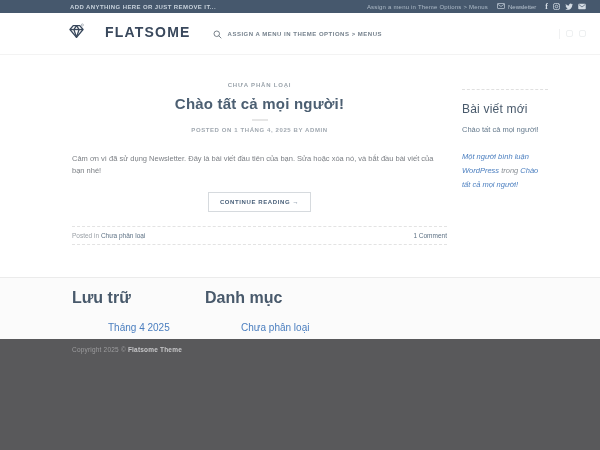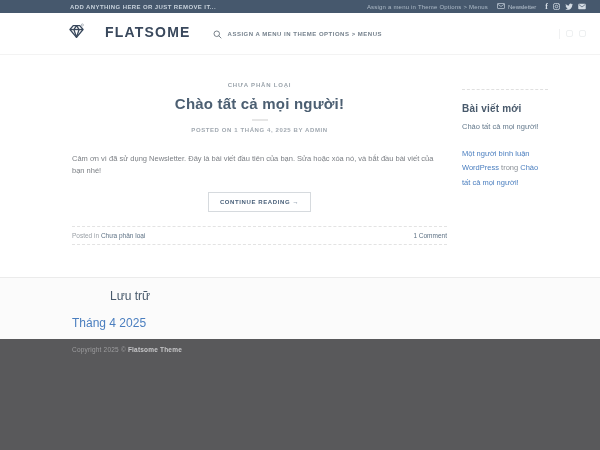--- a/index.html
+++ b/index.html
@@ -163,42 +163,42 @@
     color: #5c6f80;
     font-size: 7px; font-weight: bold; letter-spacing: 0.6px;
     width: 26px; line-height: 1.9; text-align: left;
     padding: 2px 0 0 0;
     font-family: "Liberation Sans", sans-serif;
     text-transform: uppercase;
   }
   .sidebar-divider { border-top: 1px dashed #e0e0e0; margin: 16px 0 12px 0; }
   .widget-title {
     color: #48596b;
-    font-size: 10px;
-    font-weight: bold;
+    font-size: 12px;
+    font-weight: normal;
     line-height: 1.3;
     letter-spacing: 0.2px;
   }
   .widget-list { list-style: none; margin-top: 7px; }
   .widget-list a { color: #64798c; text-decoration: none; font-size: 7.5px; }
   .recent-comments { margin-top: 16px; }
-  .comment-body { margin-top: 16px; line-height: 1.9; color: #8a9097; }
+  .comment-body { margin-top: 16px; line-height: 1.9; color: #8a9097; font-style: italic; }
   .comment-body a { color: #4a7ebf; text-decoration: none; }
 
   
   .footer-widgets {
     flex: 0 0 62px;
     background: #fbfbfb;
     border-top: 1px solid #ebebeb;
   }
   .footer-widgets .container { display: flex; padding-top: 11px; }
   .footer-col { width: 133px; }
-  .footer-col-title { color: #48596b; font-size: 12px; font-weight: normal; margin-left: 38px; }
+  .footer-col-title { color: #48596b; font-size: 16px; font-weight: bold; }
   .footer-col-list { list-style: none; margin-top: 10px; }
-  .footer-col-list a { color: #4a7ebf; font-size: 12px; text-decoration: none; }
+  .footer-col-list a { color: #4a7ebf; font-size: 10px; text-decoration: none; margin-left: 36px; }
 
   
   .absolute-footer {
     flex: 1 0 78px;
     background: #59595b;
     padding-top: 7px;
   }
   .copyright { color: #9c9c9e; font-size: 6.5px; letter-spacing: 0.2px; }
   .copyright b { color: #c6c6c8; }
 </style>
@@ -319,20 +319,28 @@
 <div class="footer-widgets">
   <div class="container">
     <div class="footer-col">
       <h3 class="footer-col-title">Lưu trữ</h3>
       <ul class="footer-col-list">
         <li>
           <a>Tháng 4 2025</a>
         </li>
       </ul>
     </div>
+    <div class="footer-col">
+      <h3 class="footer-col-title">Danh mục</h3>
+      <ul class="footer-col-list">
+        <li>
+          <a>Chưa phân loại</a>
+        </li>
+      </ul>
+    </div>
   </div>
 </div>
 
 <div class="absolute-footer">
   <div class="container">
     <div class="copyright">
       <span>Copyright 2025 © </span><b>Flatsome Theme</b>
     </div>
   </div>
 </div>

